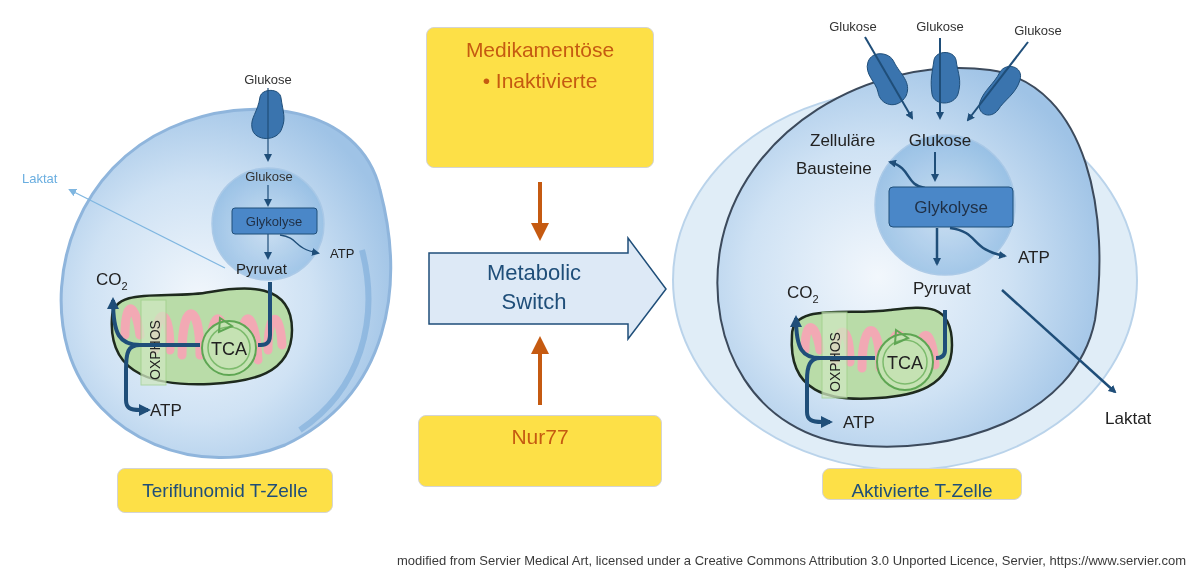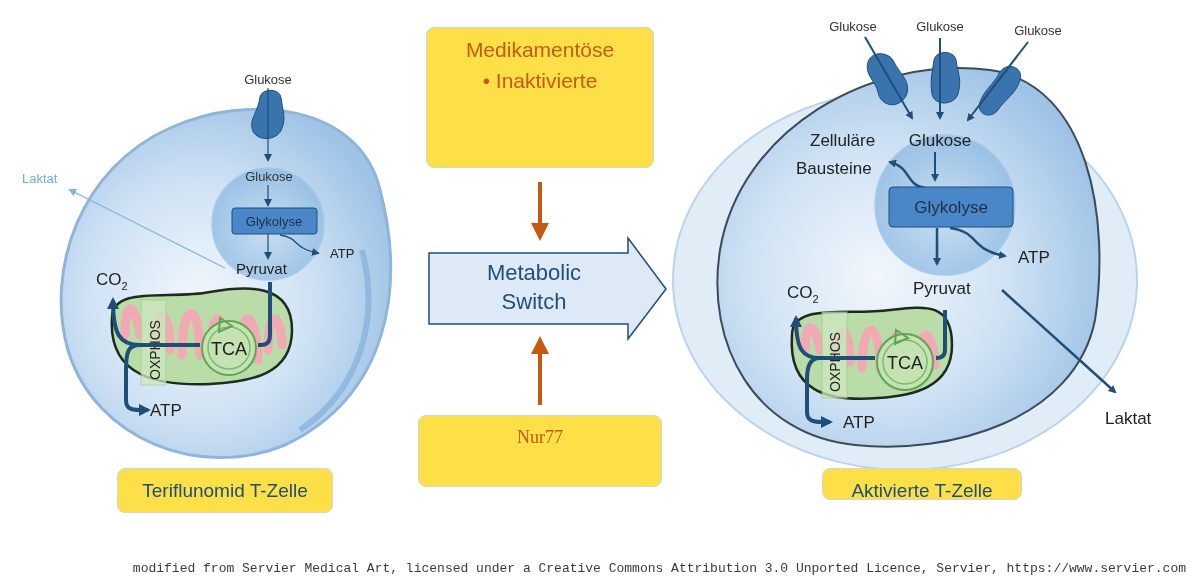--- a/index.html
+++ b/index.html
@@ -2,21 +2,21 @@
 <html><head>
 <meta charset="utf-8">
 <style>
   html, body { margin:0; padding:0; background:#ffffff; }
   body { width:1200px; height:585px; position:relative; overflow:hidden; font-family:"Liberation Sans", "DejaVu Sans", sans-serif; }
   svg#diagram { position:absolute; left:0; top:0; }
   svg text { font-family:"Liberation Sans", "DejaVu Sans", sans-serif; }
   .box { position:absolute; background:#fde047; border:1.5px solid #d4d4d4; border-radius:8px; text-align:center; box-sizing:border-box; }
   .orange { color:#c55a11; }
   .blue { color:#1f4e79; }
-  .credit { position:absolute; right:14px; top:553px; font-size:13px; color:#3a3a3a; font-family:Liberation Mono, monospace;margin-top:8px; }
+  .credit { position:absolute; right:14px; top:553px; font-size:13px; color:#3a3a3a; font-family:Liberation Sans, sans-serif; }
 </style>
 </head>
 <body>
 
 <svg id="diagram" width="1200" height="585" viewBox="0 0 1200 585">
   <defs>
     <radialGradient id="cellGrad" cx="0.42" cy="0.55" r="0.62">
       <stop offset="0" stop-color="#f2f7fc"></stop>
       <stop offset="0.55" stop-color="#cfe2f4"></stop>
       <stop offset="1" stop-color="#9fc3e6"></stop>
@@ -133,21 +133,21 @@
     <text x="843" y="428" font-size="17" fill="#222">ATP</text>
   </g>
 </svg>
 
 <div class="box" style="left:426px; top:27px; width:228px; height:141px; padding-top:6px;">
   <div class="orange" style="font-size:21px; line-height:31px;">Medikamentöse</div>
   <div class="orange" style="font-size:21px; line-height:31px;">• Inaktivierte</div>
 </div>
 
 <div class="box" style="left:418px; top:415px; width:244px; height:72px; padding-top:6px;">
-  <div class="orange" style="font-size:18px; line-height:30px;font-family:Liberation Serif, serif;">Nur77</div>
+  <div class="orange" style="font-size:21px; line-height:30px;">Nur77</div>
 </div>
 
 <div class="box" style="left:117px; top:468px; width:216px; height:45px; line-height:43px;">
   <span class="blue" style="font-size:19px;">Teriflunomid T-Zelle</span>
 </div>
 
 <div class="box" style="left:822px; top:468px; width:200px; height:32px; line-height:43px;">
   <span class="blue" style="font-size:19px;">Aktivierte T-Zelle</span>
 </div>
 

